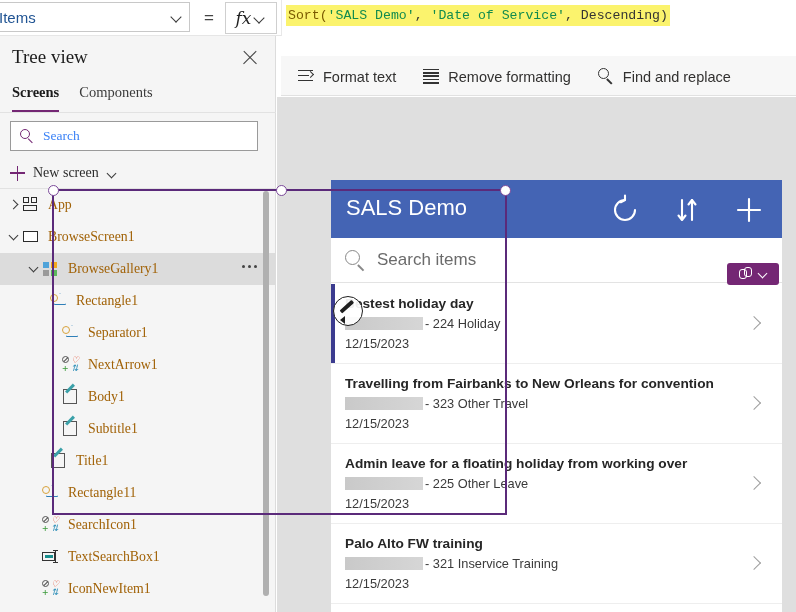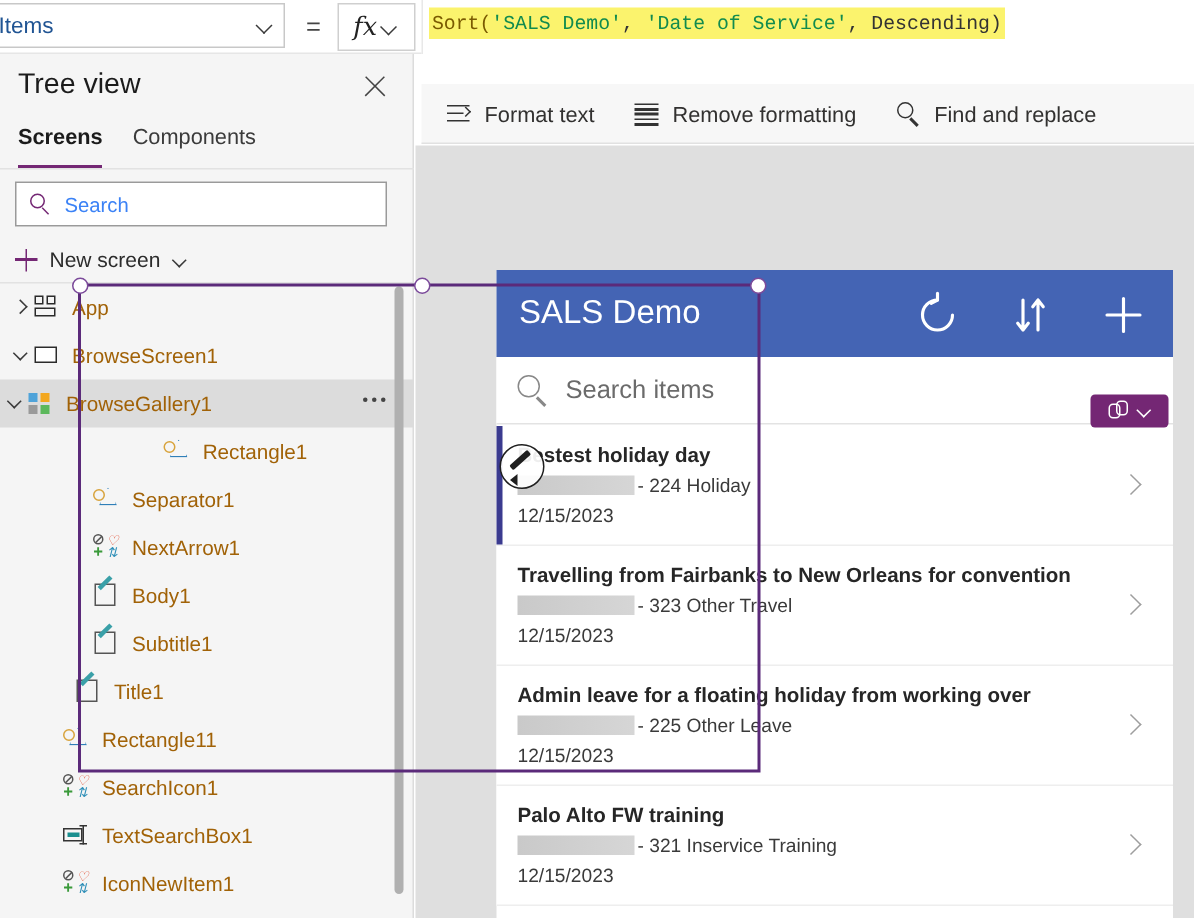--- a/index.html
+++ b/index.html
@@ -105,21 +105,21 @@
     width:11px; height:11px; position:absolute; left:1px; top:1px;
   }
   .ico-search-tb-h {
     position:absolute; left:10px; top:11px; width:7px; height:1.6px;
     background:#333; transform:rotate(45deg); transform-origin:left center;
   }
 
   
   #tree-panel {
     position:absolute; left:0; top:36px; width:276px; height:576px;
-    background:#f5f5f5; border-right:1px solid #dcdcdc;
+    background:#f5f5f5; border-right:1px solid #dcdcdc;font-family:Liberation Serif, serif;
   }
   #tree-header {
     position:absolute; left:0; top:0; width:276px; height:44px;
   }
   #tree-title {
     position:absolute; left:12px; top:10px;
     font-size:19px; color:#1b1b1b;
   }
   #tree-close {
     position:absolute; right:16px; top:13px; width:18px; height:18px;
@@ -522,36 +522,36 @@
           </span>
           <span class="node-label">App</span>
         </div>
         <div class="tree-row" style="padding-left: 4px;">
           <span class="twisty down"></span>
           <span class="node-icon ic-screen">
             <i></i>
           </span>
           <span class="node-label">BrowseScreen1</span>
         </div>
-        <div class="tree-row selected" style="">
+        <div class="tree-row selected" style="padding-left: 24px;">
           <span class="twisty down"></span>
           <span class="node-icon ic-gallery">
             <i></i>
             <i></i>
             <i></i>
             <i></i>
           </span>
           <span class="node-label">BrowseGallery1</span>
           <span class="more-dots">
             <s></s>
             <s></s>
             <s></s>
           </span>
         </div>
-        <div class="tree-row" style="padding-left: 20px; justify-content: center;">
+        <div class="tree-row" style="padding-left: 32px;">
           <span class="twisty"></span>
           <span class="node-icon ic-shape">
             <span class="circ"></span>
             <span class="sq"></span>
           </span>
           <span class="node-label">Rectangle1</span>
         </div>
         <div class="tree-row" style="padding-left: 44px;">
           <span class="twisty"></span>
           <span class="node-icon ic-shape">

